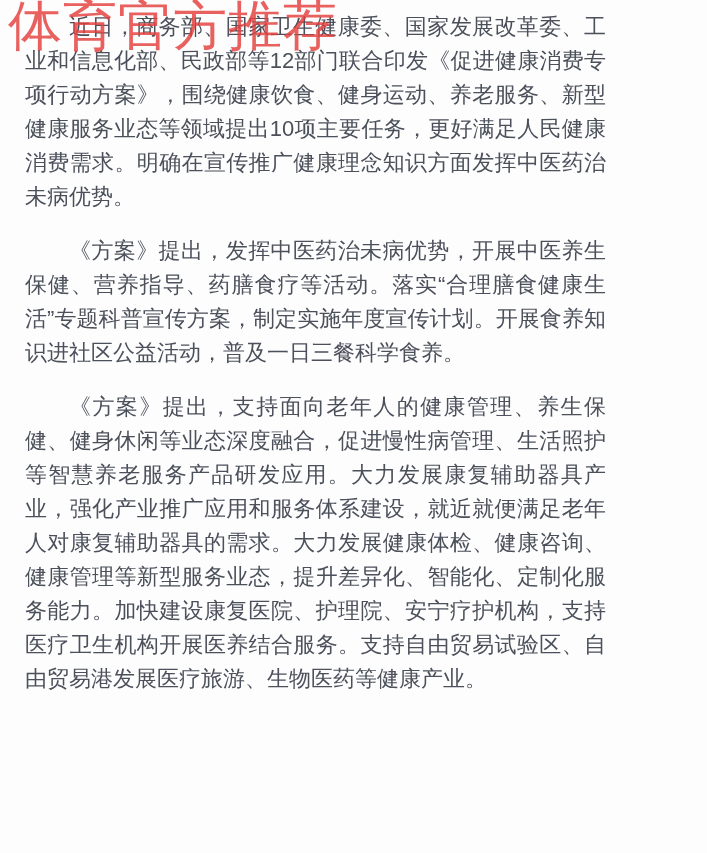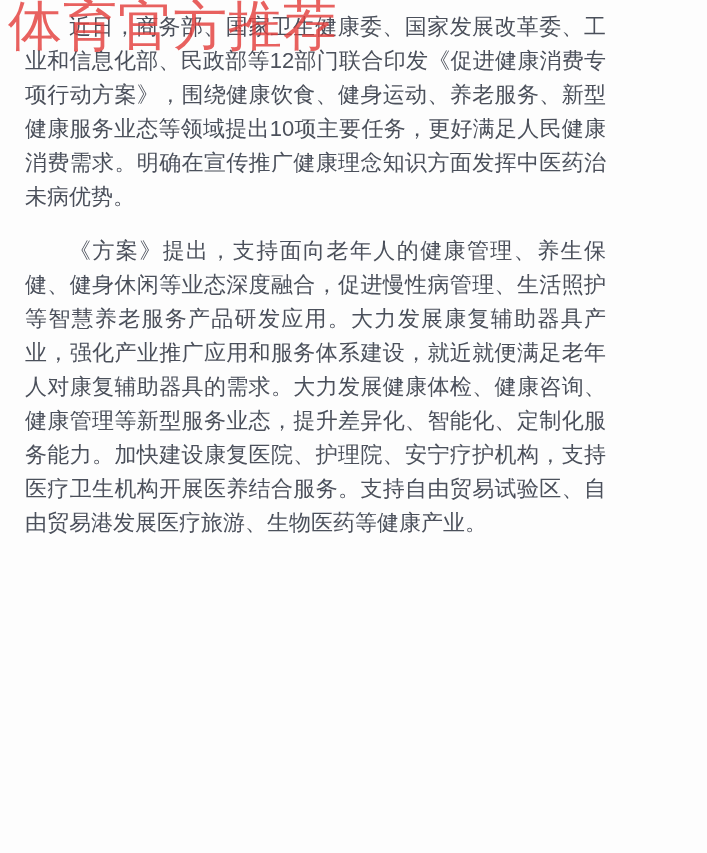--- a/index.html
+++ b/index.html
@@ -42,16 +42,17 @@
   }
 </style>
 </head>
 <body>
 
 <div class="page">
   <div class="watermark">体育官方推荐</div>
 
   <div class="article">
     <p>近日，商务部、国家卫生健康委、国家发展改革委、工业和信息化部、民政部等12部门联合印发《促进健康消费专项行动方案》，围绕健康饮食、健身运动、养老服务、新型健康服务业态等领域提出10项主要任务，更好满足人民健康消费需求。明确在宣传推广健康理念知识方面发挥中医药治未病优势。</p>
+    <p>《方案》提出，发挥中医药治未病优势，开展中医养生保健、营养指导、药膳食疗等活动。落实“合理膳食健康生活”专题科普宣传方案，制定实施年度宣传计划。开展食养知识进社区公益活动，普及一日三餐科学食养。</p>
     <p>《方案》提出，支持面向老年人的健康管理、养生保健、健身休闲等业态深度融合，促进慢性病管理、生活照护等智慧养老服务产品研发应用。大力发展康复辅助器具产业，强化产业推广应用和服务体系建设，就近就便满足老年人对康复辅助器具的需求。大力发展健康体检、健康咨询、健康管理等新型服务业态，提升差异化、智能化、定制化服务能力。加快建设康复医院、护理院、安宁疗护机构，支持医疗卫生机构开展医养结合服务。支持自由贸易试验区、自由贸易港发展医疗旅游、生物医药等健康产业。</p>
 
   </div>
 </div>
 
 </body></html>

